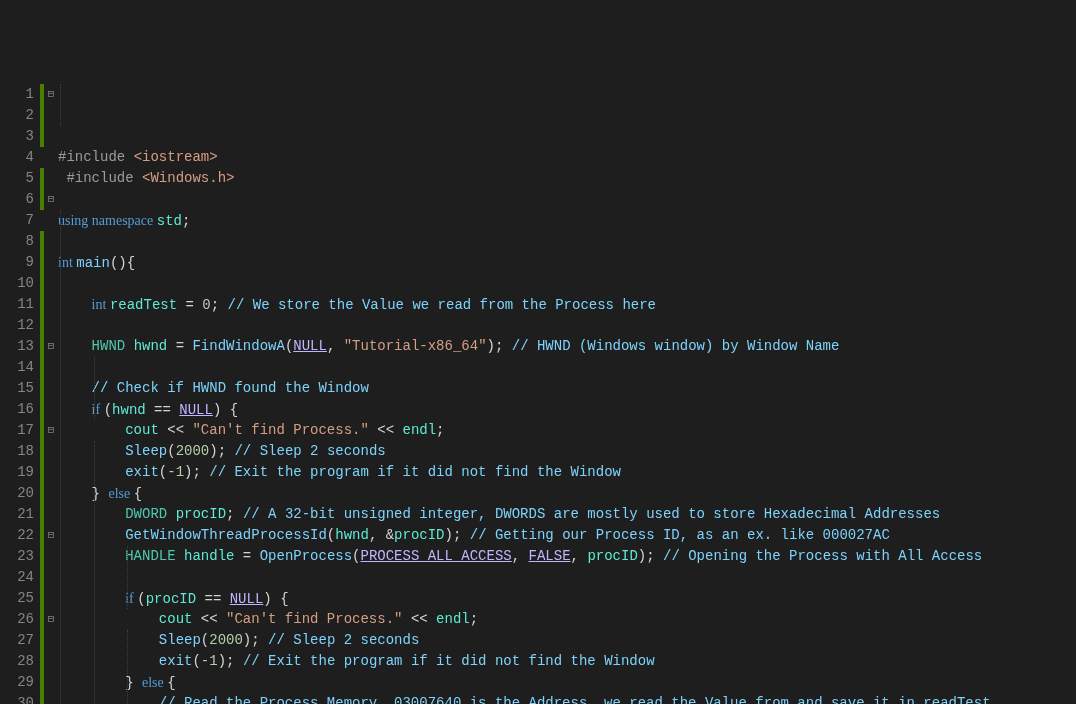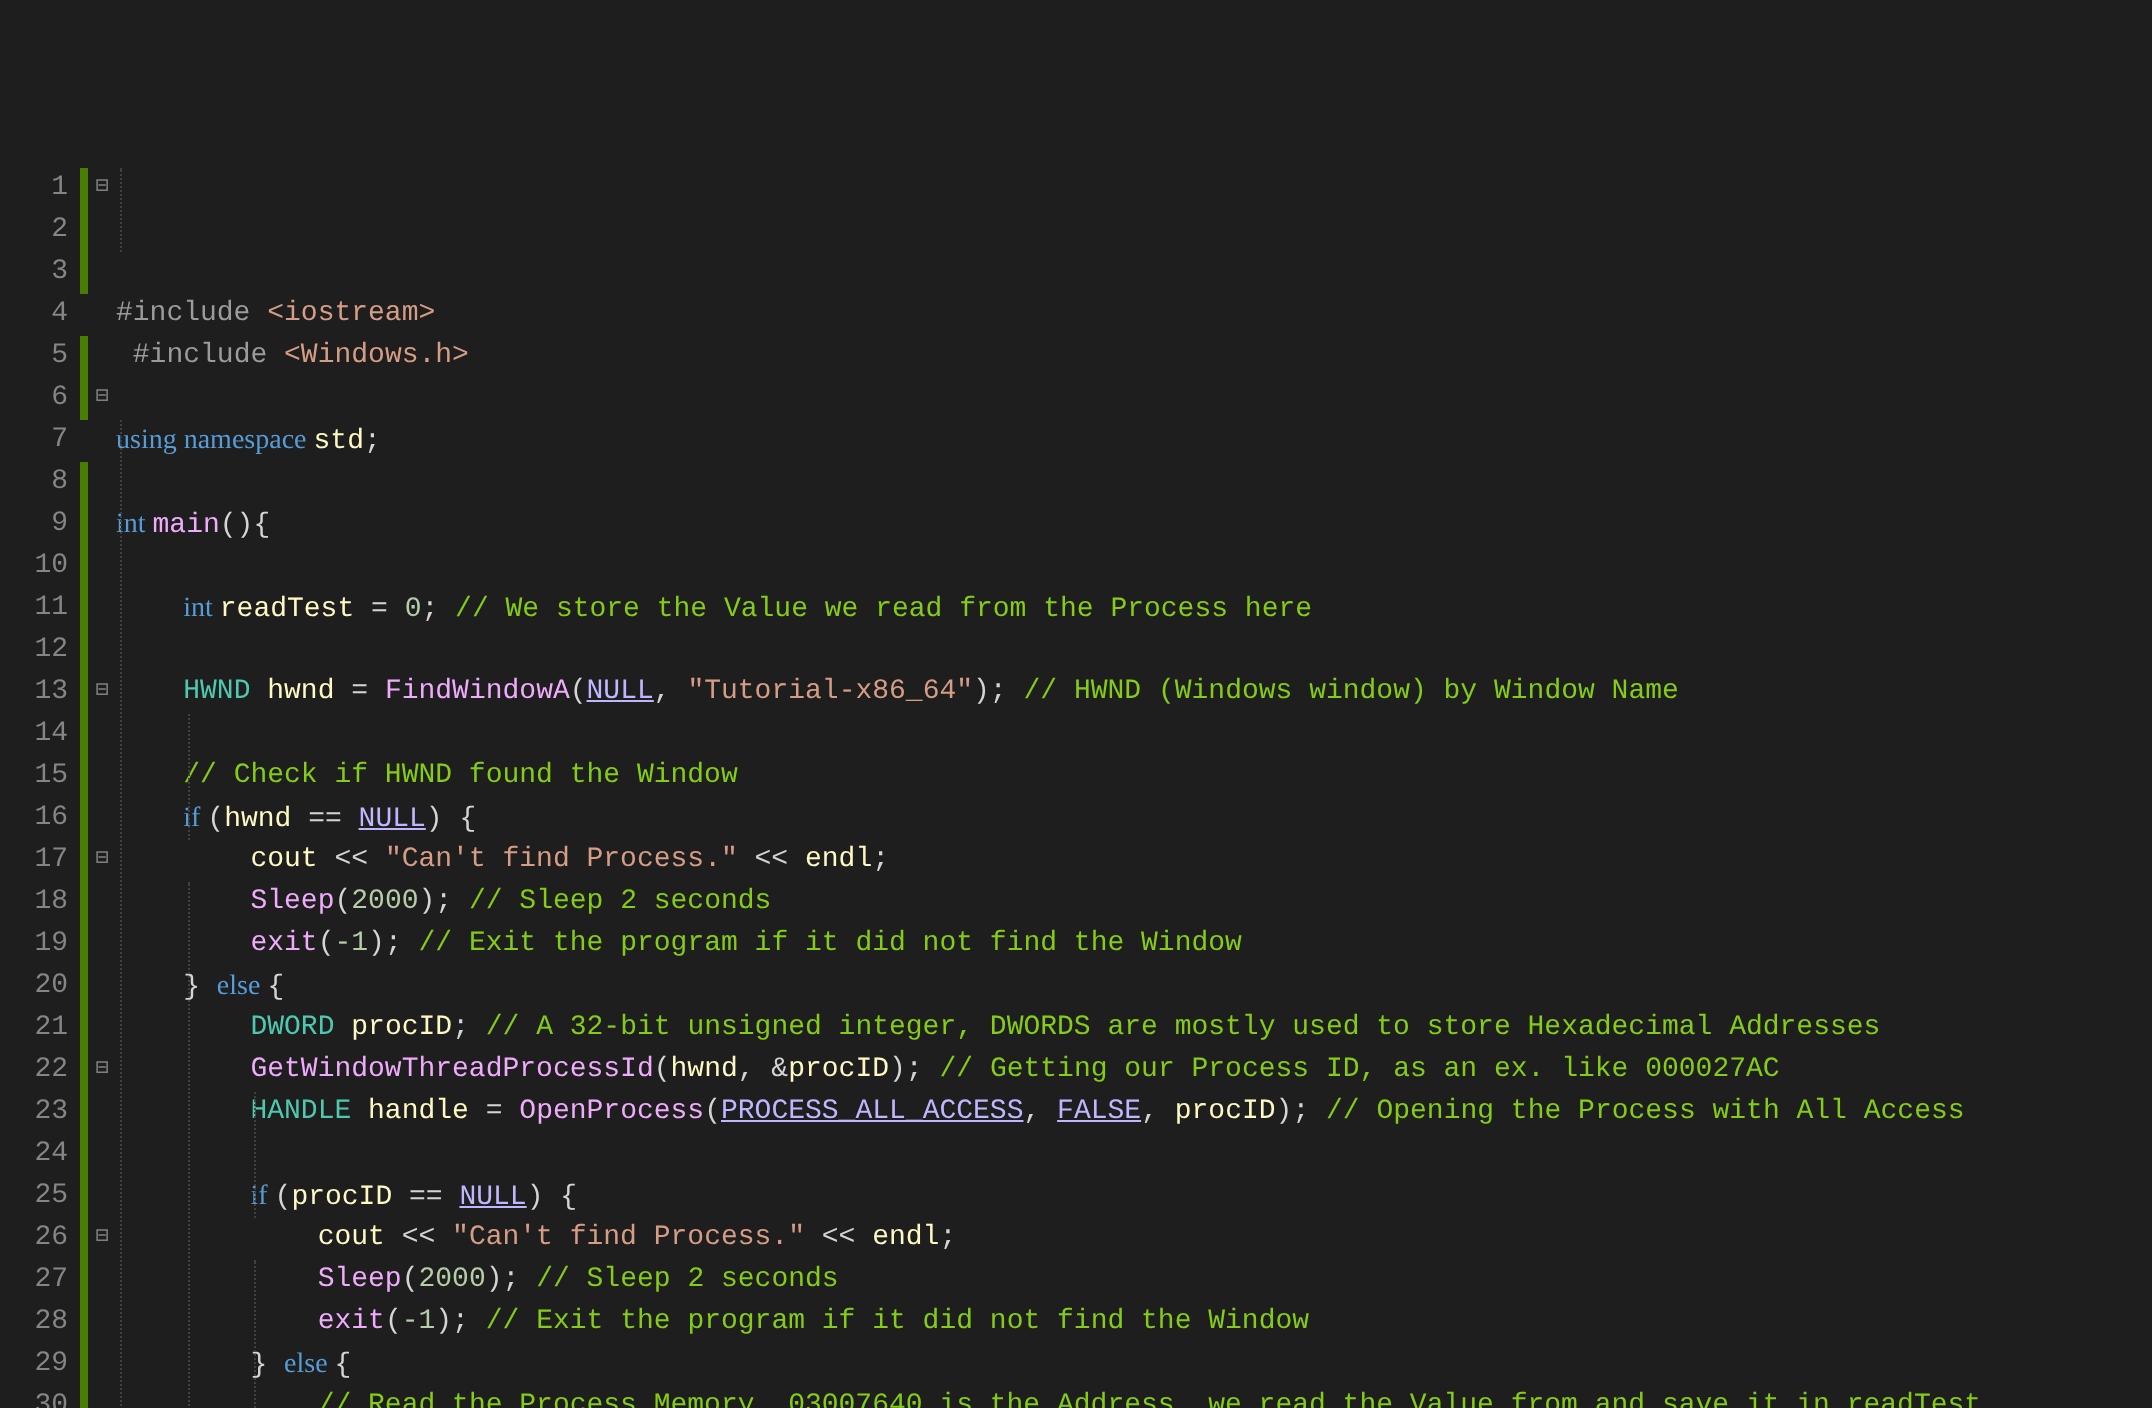--- a/index.html
+++ b/index.html
@@ -40,27 +40,27 @@
     text-align:center;
     user-select:none;
   }
   .foldbar .f { height:21px; line-height:21px; }
   .code { flex:1; }
   .code .row { height:21px; display:block; }
   
   .kw  { color:#569cd6;font-family:Liberation Serif, serif; }    
   .pp  { color:#9b9b9b; }    
   .str { color:#d69d85; }    
-  .cm  { color:#84cc16;text-align:center; }    
+  .cm  { color:#7dd3fc;text-align:center; }    
   .num { color:#b5cea8; }    
   .ty  { color:#4ec9b0; }    
-  .fn  { color:#f0abfc; }    
+  .fn  { color:#7dd3fc; }    
   .op  { color:#d4d4d4; }
   .mac { color:#beb7ff;text-decoration:underline; }    
-  .gv  { color:#fef9c3; }    
+  .gv  { color:#5eead4; }    
 </style>
 </head>
 <body>
 
 
 
 <div class="editor">
   <div class="gutter" id="gutter"><div class="ln">1</div><div class="ln">2</div><div class="ln">3</div><div class="ln">4</div><div class="ln">5</div><div class="ln">6</div><div class="ln">7</div><div class="ln">8</div><div class="ln">9</div><div class="ln">10</div><div class="ln">11</div><div class="ln">12</div><div class="ln">13</div><div class="ln">14</div><div class="ln">15</div><div class="ln">16</div><div class="ln">17</div><div class="ln">18</div><div class="ln">19</div><div class="ln">20</div><div class="ln">21</div><div class="ln">22</div><div class="ln">23</div><div class="ln">24</div><div class="ln">25</div><div class="ln">26</div><div class="ln">27</div><div class="ln">28</div><div class="ln">29</div><div class="ln">30</div></div>
   <div class="modbar" id="modbar"><div class="m g"></div><div class="m g"></div><div class="m g"></div><div class="m"></div><div class="m g"></div><div class="m g"></div><div class="m"></div><div class="m g"></div><div class="m g"></div><div class="m g"></div><div class="m g"></div><div class="m g"></div><div class="m g"></div><div class="m g"></div><div class="m g"></div><div class="m g"></div><div class="m g"></div><div class="m g"></div><div class="m g"></div><div class="m g"></div><div class="m g"></div><div class="m g"></div><div class="m g"></div><div class="m g"></div><div class="m g"></div><div class="m g"></div><div class="m g"></div><div class="m g"></div><div class="m g"></div><div class="m g"></div></div>
   <div class="foldbar" id="foldbar"><div class="f" style="cursor: pointer;">⊟</div><div class="f"></div><div class="f"></div><div class="f"></div><div class="f"></div><div class="f" style="cursor: pointer;">⊟</div><div class="f"></div><div class="f"></div><div class="f"></div><div class="f"></div><div class="f"></div><div class="f"></div><div class="f" style="cursor: pointer;">⊟</div><div class="f"></div><div class="f"></div><div class="f"></div><div class="f" style="cursor: pointer;">⊟</div><div class="f"></div><div class="f"></div><div class="f"></div><div class="f"></div><div class="f" style="cursor: pointer;">⊟</div><div class="f"></div><div class="f"></div><div class="f"></div><div class="f" style="cursor: pointer;">⊟</div><div class="f"></div><div class="f"></div><div class="f"></div><div class="f"></div></div>

